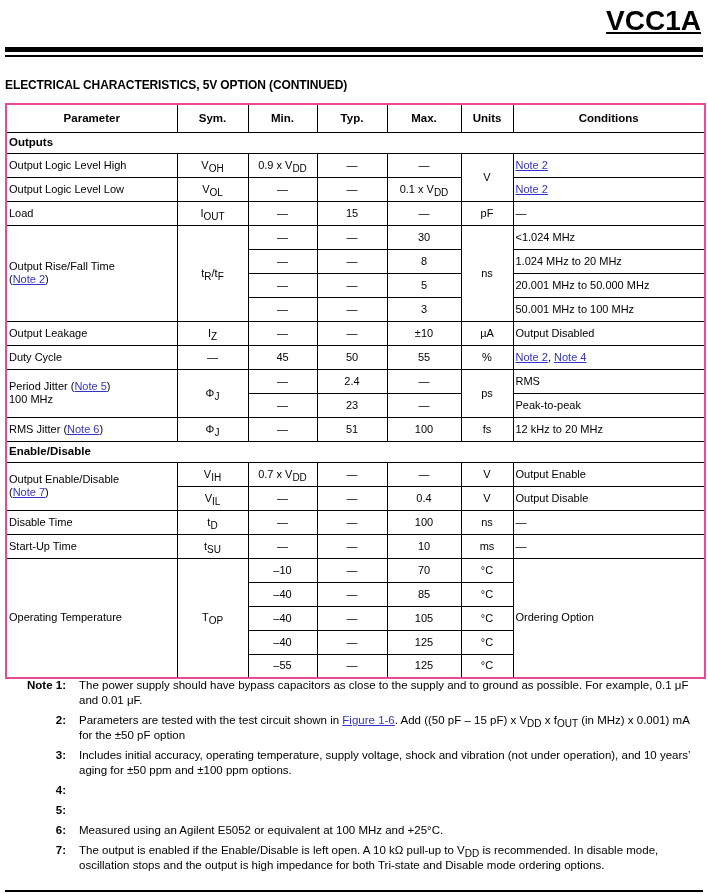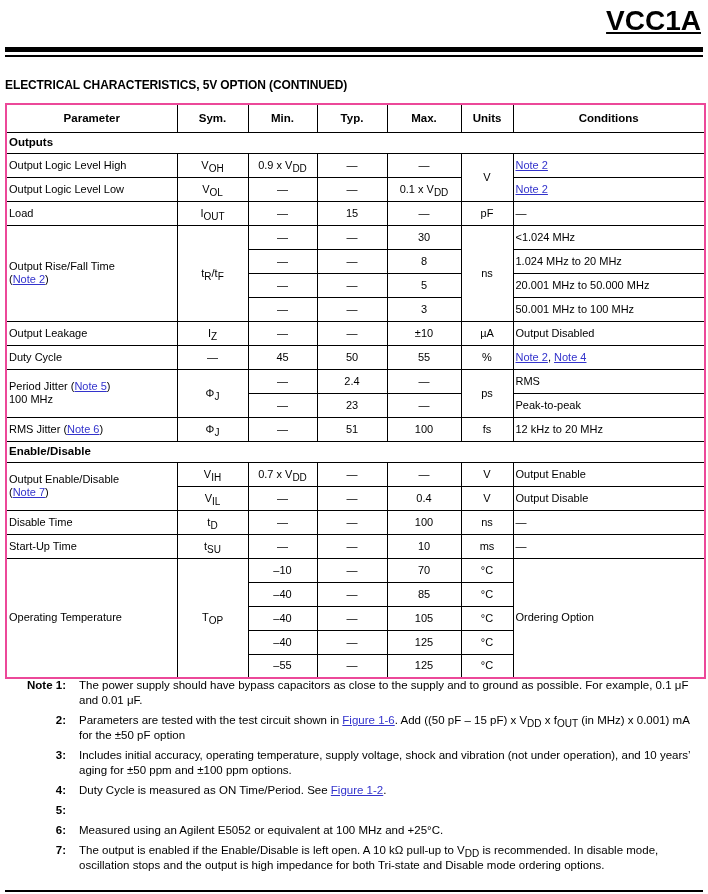--- a/index.html
+++ b/index.html
@@ -262,21 +262,20 @@
       <div class="note-row">
         <span class="note-label">2:</span>
         <span class="note-text">Parameters are tested with the test circuit shown in <span class="link">Figure 1-6</span>. Add ((50 pF – 15 pF) x V<sub>DD</sub> x f<sub>OUT</sub> (in MHz) x 0.001) mA for the ±50 pF option</span>
       </div>
       <div class="note-row">
         <span class="note-label">3:</span>
         <span class="note-text">Includes initial accuracy, operating temperature, supply voltage, shock and vibration (not under operation), and 10 years’ aging for ±50 ppm and ±100 ppm options.</span>
       </div>
       <div class="note-row">
         <span class="note-label">4:</span>
-        <span class="note-text">Duty Cycle is measured as ON Time/Period. See <span class="link">Figure 1-2</span>.</span>
       </div>
       <div class="note-row">
         <span class="note-label">5:</span>
       </div>
       <div class="note-row">
         <span class="note-label">6:</span>
         <span class="note-text">Measured using an Agilent E5052 or equivalent at 100 MHz and +25°C.</span>
       </div>
       <div class="note-row">
         <span class="note-label">7:</span>

